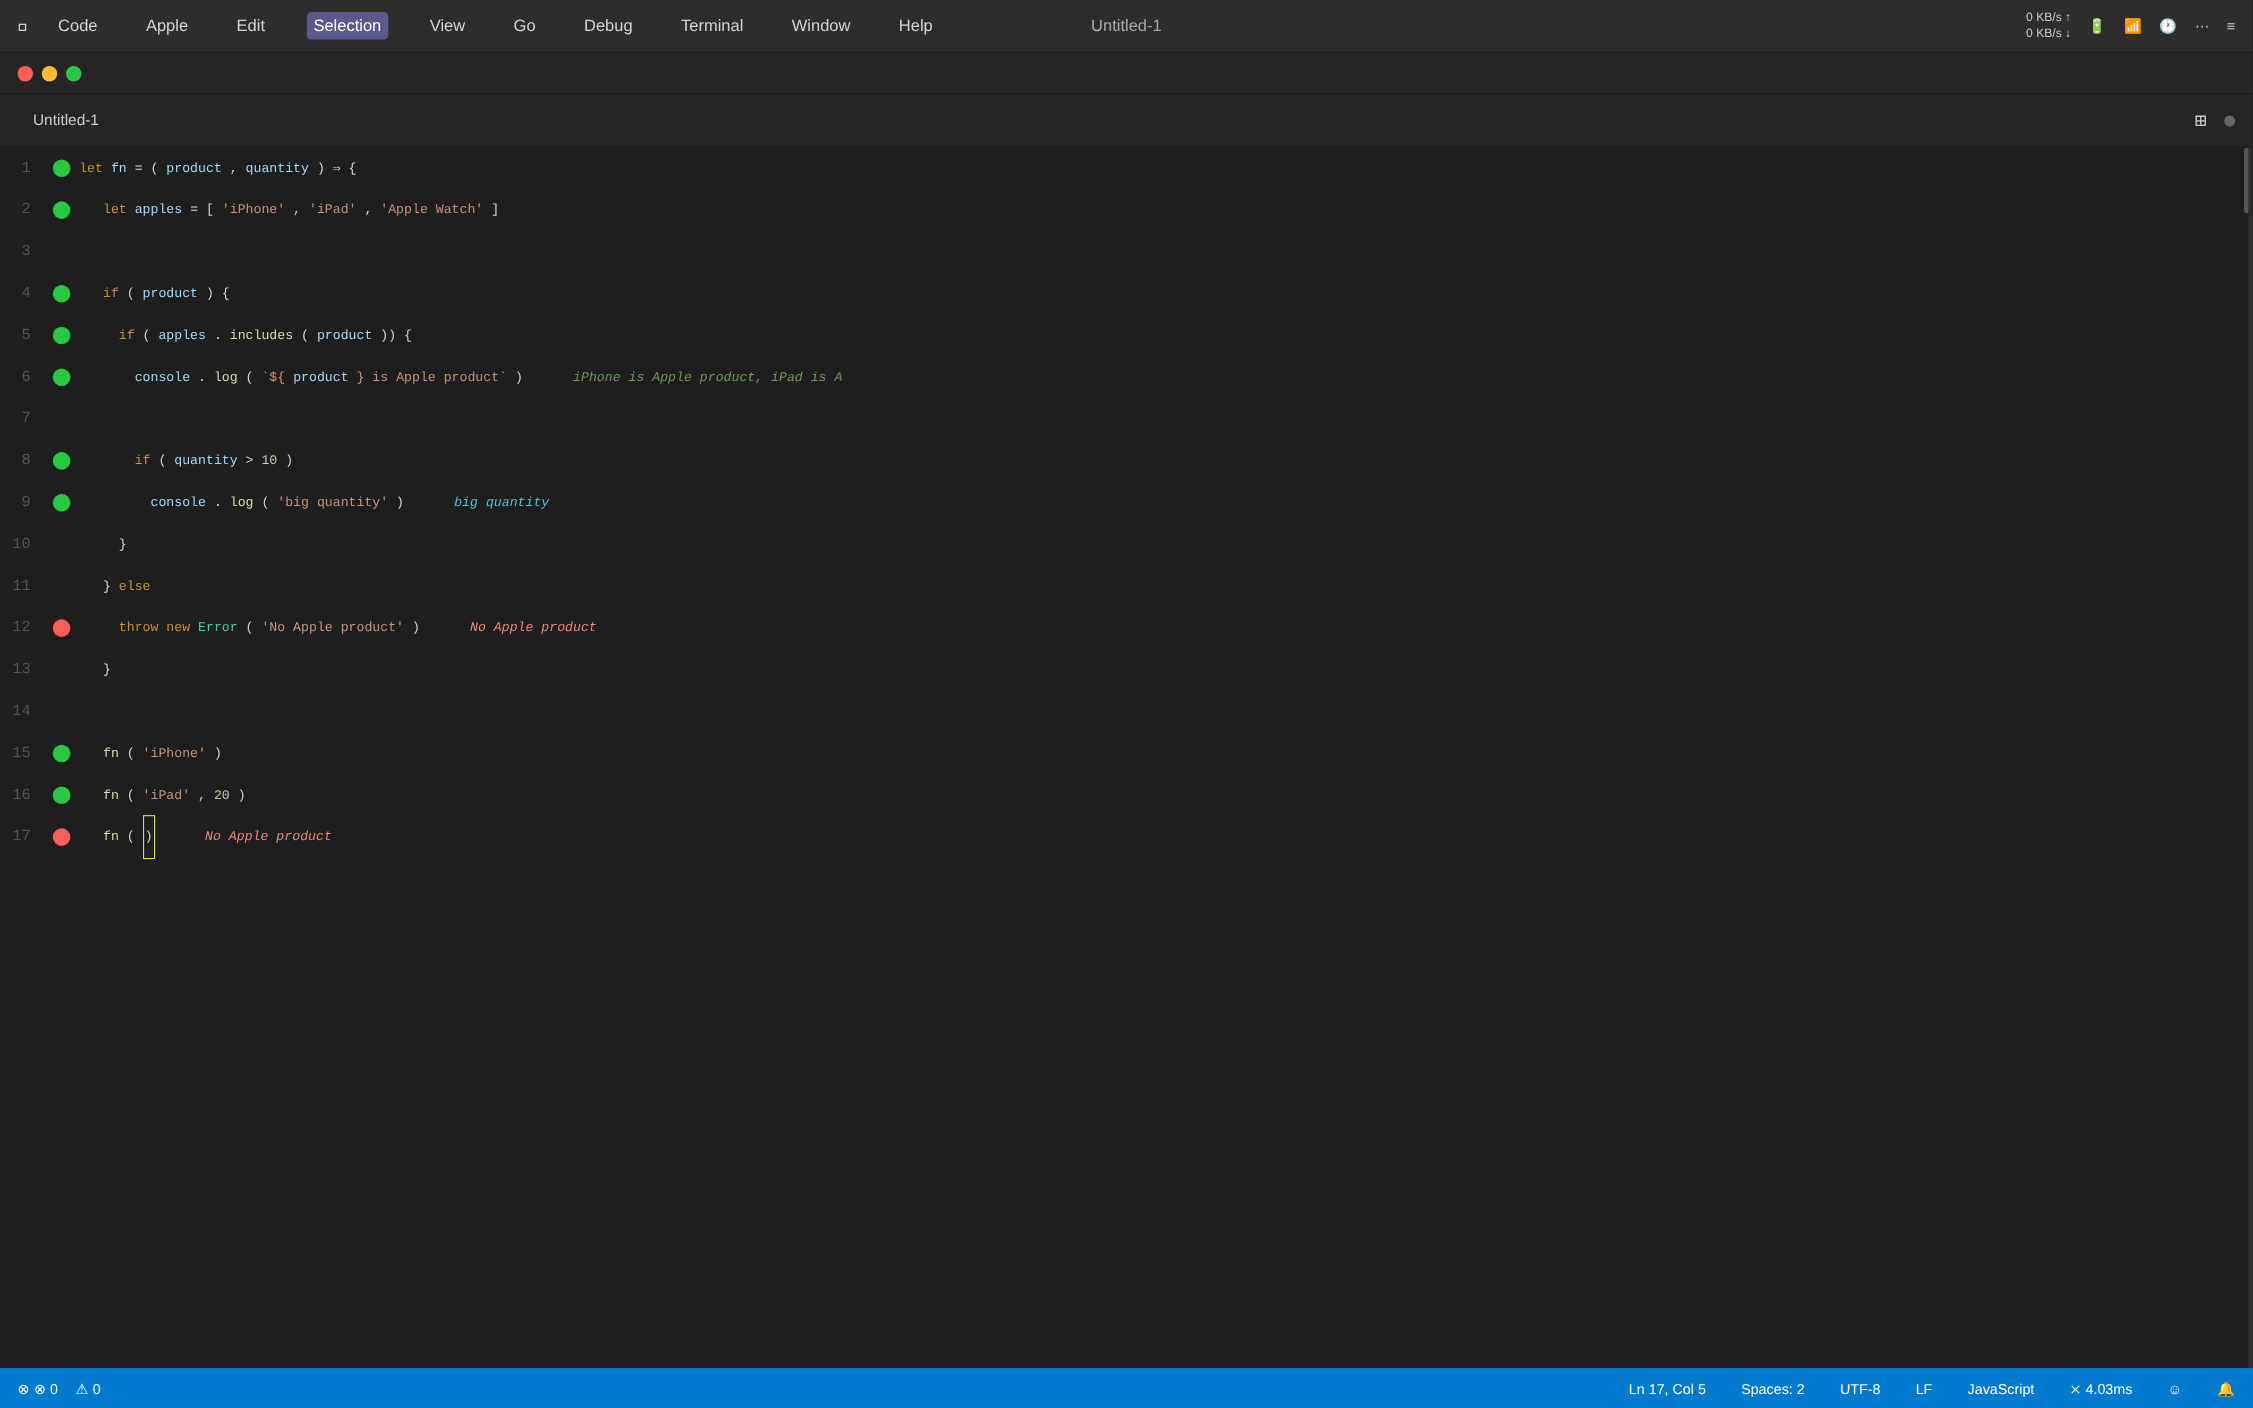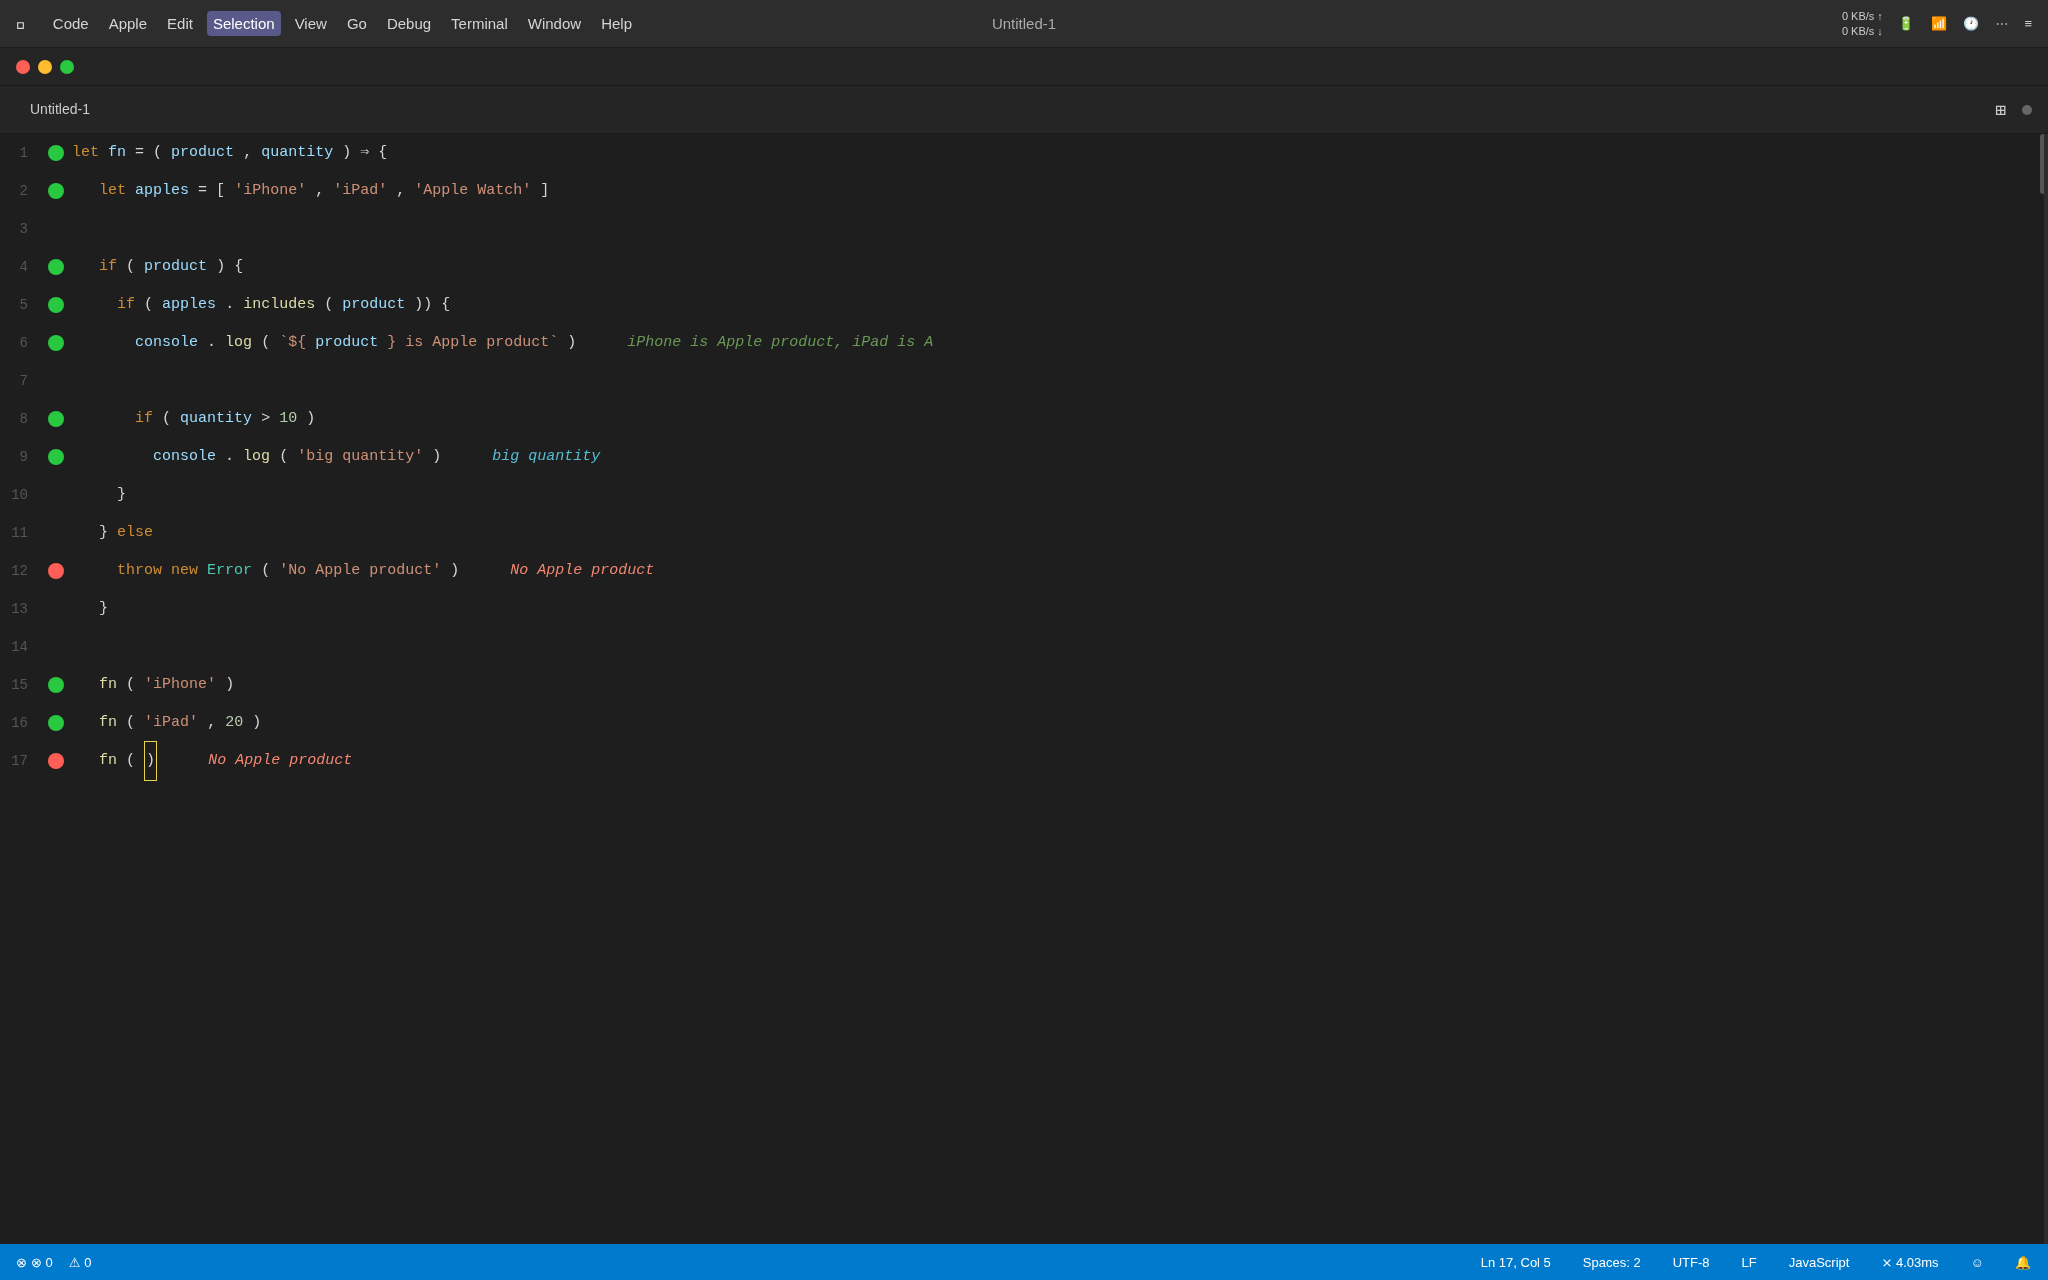--- a/index.html
+++ b/index.html
@@ -26,21 +26,21 @@
     }
 
     .apple-logo {
       font-size: 18px;
       color: #d4d4d4;
       margin-right: 20px;
     }
 
     .menu-items {
       display: flex;
-      gap: 8px;
+      gap: 32px;
       align-items: center;
     }
 
     .menu-item {
       color: #d4d4d4;
       font-size: 15px;
       font-family: -apple-system, BlinkMacSystemFont, 'San Francisco', sans-serif;
       cursor: pointer;
       padding: 4px 6px;
       border-radius: 4px;
@@ -183,21 +183,21 @@
       margin-right: 8px;
     }
 
     .bp-green { background: #28c840; }
     .bp-red { background: #ff5f57; }
     .bp-none { background: transparent; }
 
     .code-content {
       flex: 1;
       white-space: nowrap;
-      font-size: 15px;
+      font-size: 12px;
       font-family: 'Menlo', 'Monaco', 'Courier New', monospace;
       line-height: 38px;
     }
 
     
     .kw { color: #cf8d32; }
     .var { color: #9cdcfe; }
     .string { color: #ce9178; }
     .num { color: #b5cea8; }
     .method { color: #dcdcaa; }

